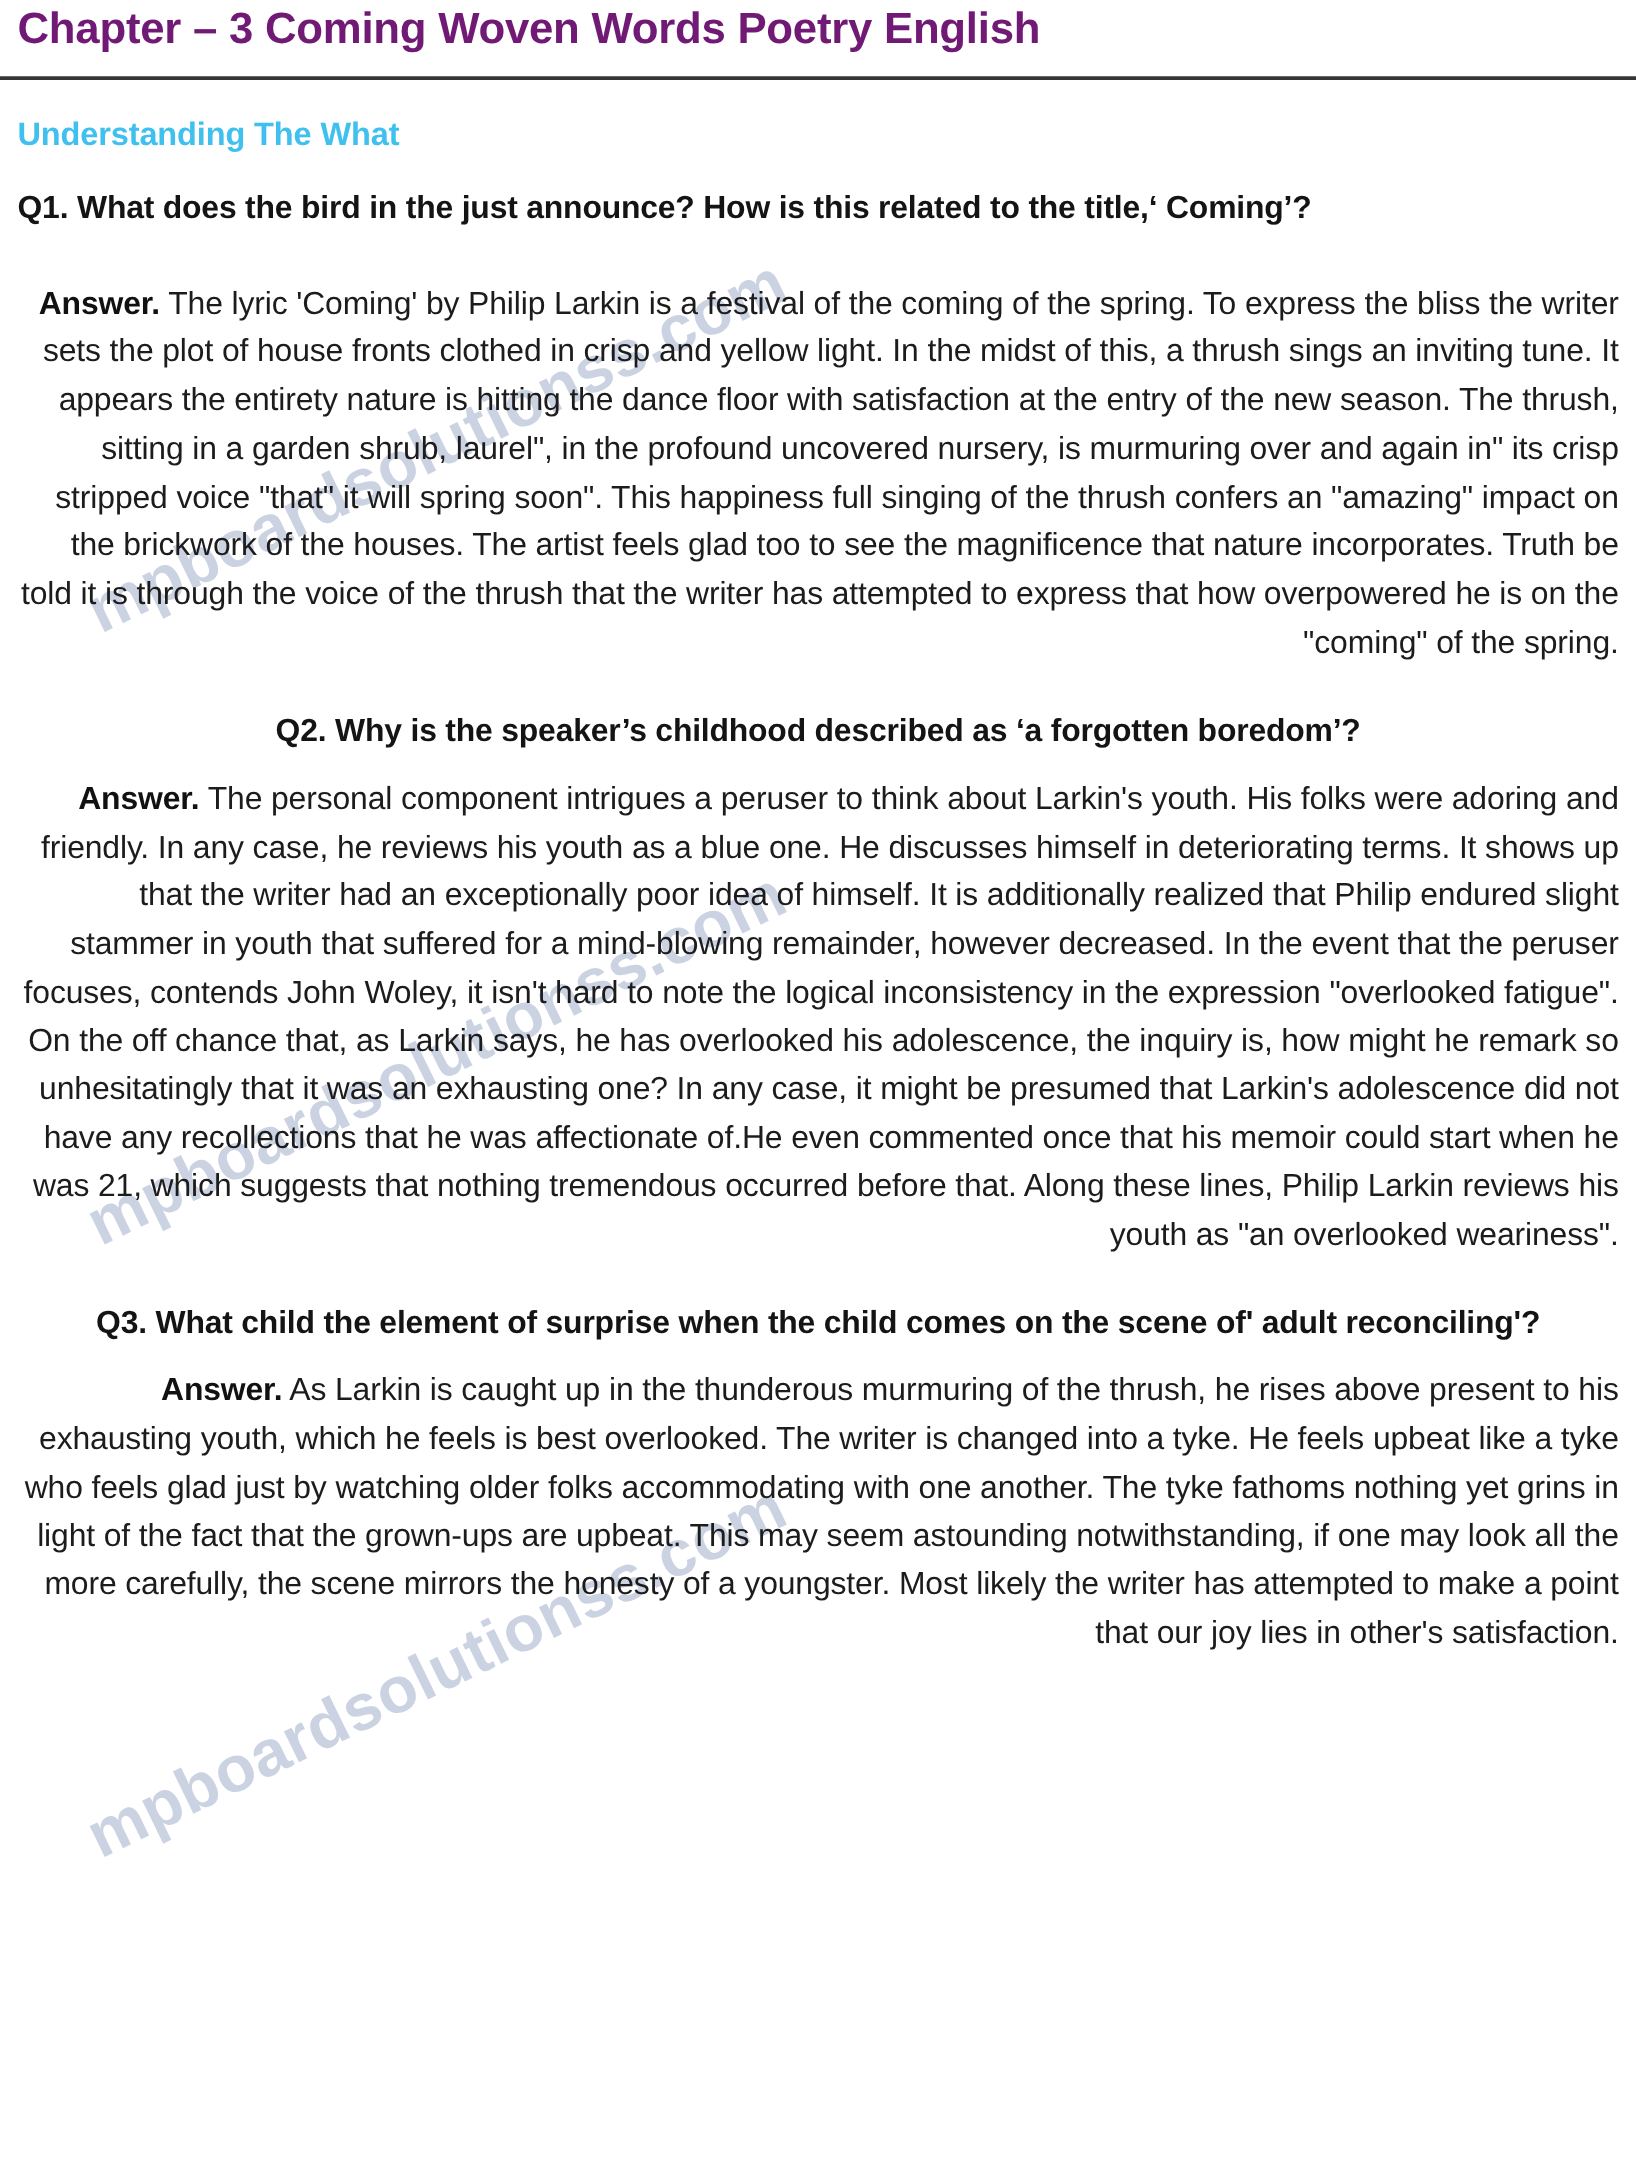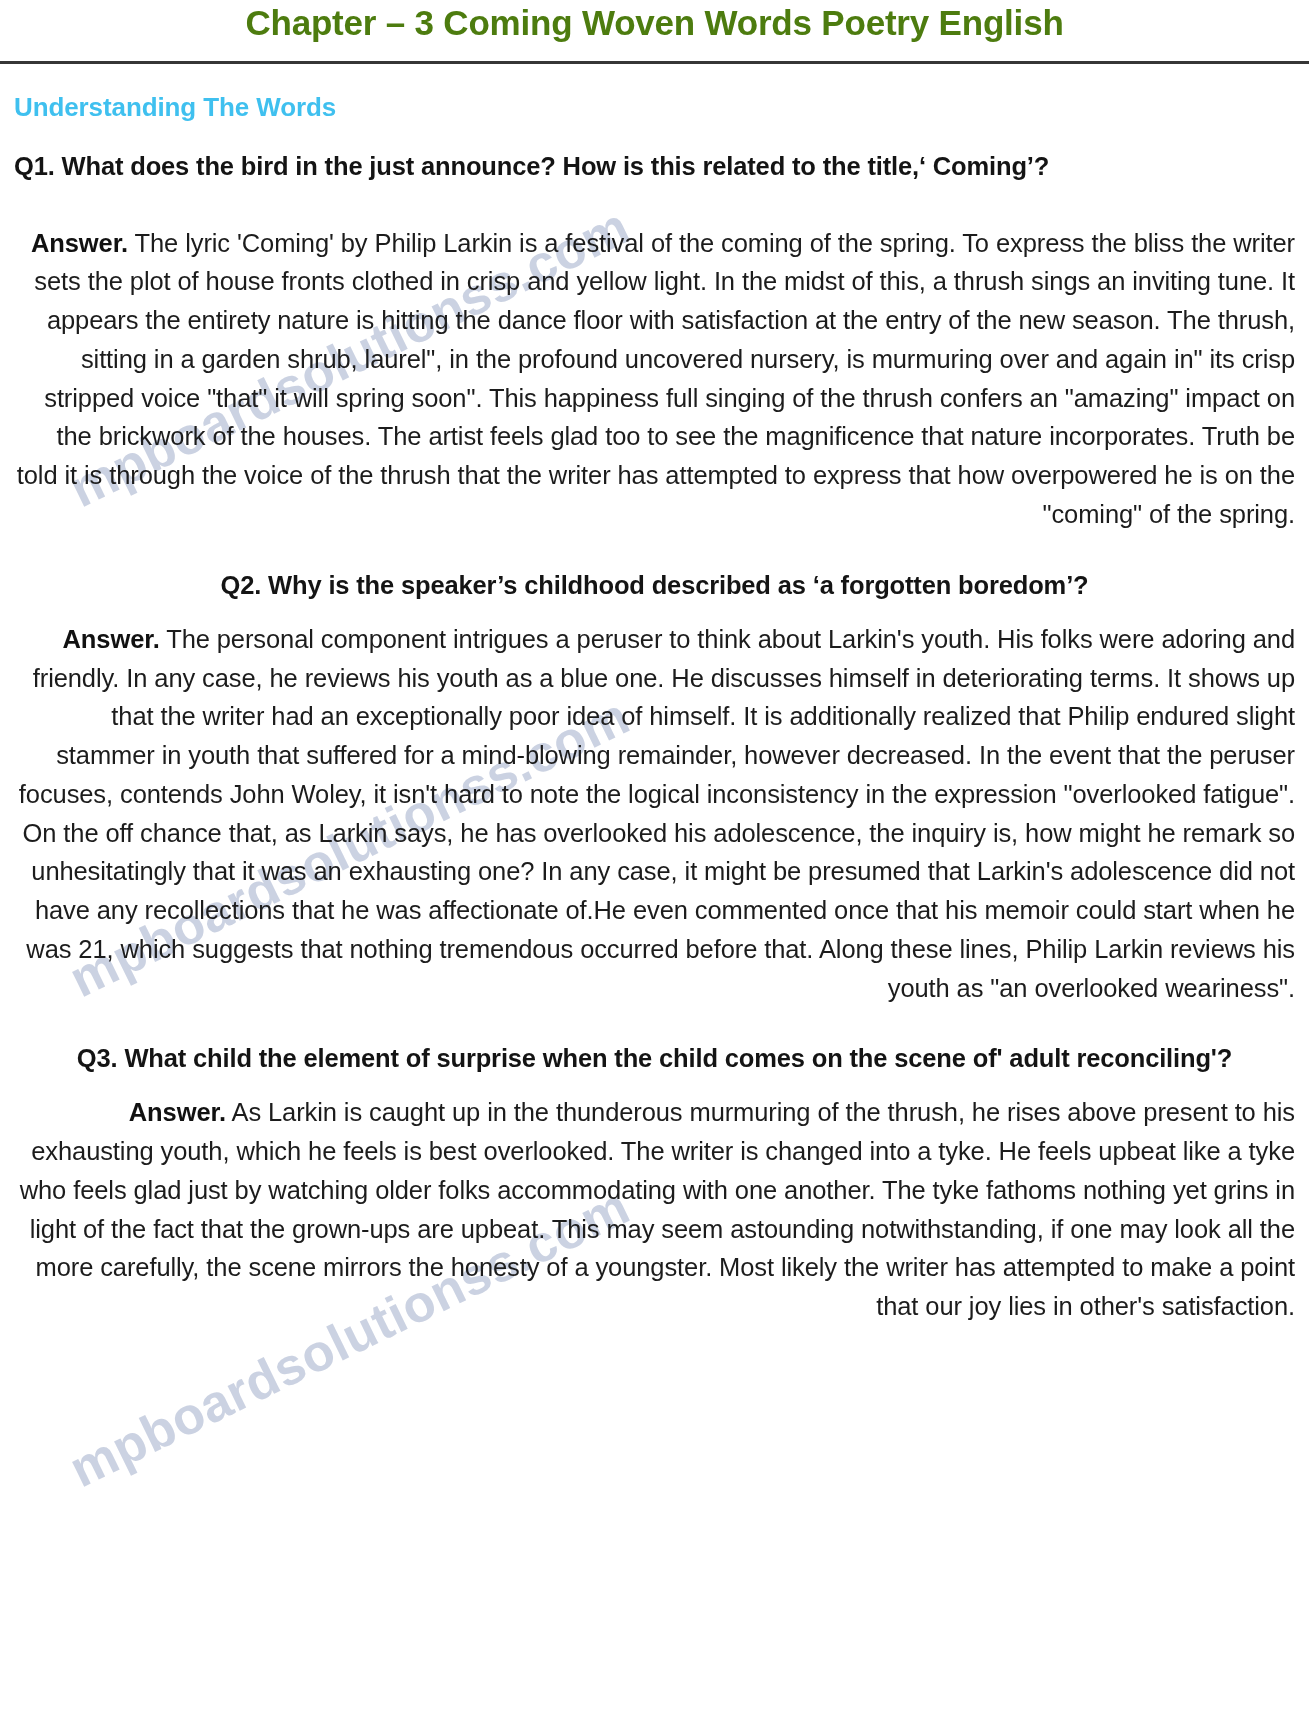--- a/index.html
+++ b/index.html
@@ -44,24 +44,23 @@
   .wm3 { left: 60px;  top: 1445px; transform: rotate(-26deg); }
 
   
   .content {
     position: relative;
     z-index: 1;
     padding: 0 14px;
   }
 
   .doc-title {
-    text-align: center;
     font-size: 35px;
     font-weight: 700;
-    color: #4d7c0f;
+    color: #701a75;
     letter-spacing: -0.2px;
     margin: 0;
     padding: 3px 0 18px 0;
     line-height: 1.15;
   }
 
   .divider {
     height: 0;
     border: none;
     border-top: 3px solid #363636;
@@ -115,21 +114,21 @@
     <div class="watermark wm2">mpboardsolutionss.com</div>
     <div class="watermark wm3">mpboardsolutionss.com</div>
   </div>
 
   <div class="content">
 
     <h1 class="doc-title">Chapter – 3 Coming Woven Words Poetry English</h1>
 
     <hr class="divider">
 
-    <h2 class="section-heading">Understanding The Words</h2>
+    <h2 class="section-heading">Understanding The What</h2>
 
     <p class="question">Q1. What does the bird in the just announce? How is this related to the title,‘ Coming’?</p>
     <p class="answer gap-large"><span class="lead">Answer.</span><span> The lyric 'Coming' by Philip Larkin is a festival of the coming of the spring. To express the bliss the writer sets the plot of house fronts clothed in crisp and yellow light. In the midst of this, a thrush sings an inviting tune. It appears the entirety nature is hitting the dance floor with satisfaction at the entry of the new season. The thrush, sitting in a garden shrub, laurel", in the profound uncovered nursery, is murmuring over and again in" its crisp stripped voice "that" it will spring soon". This happiness full singing of the thrush confers an "amazing" impact on the brickwork of the houses. The artist feels glad too to see the magnificence that nature incorporates. Truth be told it is through the voice of the thrush that the writer has attempted to express that how overpowered he is on the "coming" of the spring.</span></p>
 
     <p class="question q-tight">Q2. Why is the speaker’s childhood described as ‘a forgotten boredom’?</p>
     <p class="answer gap-small"><span class="lead">Answer.</span><span> The personal component intrigues a peruser to think about Larkin's youth. His folks were adoring and friendly. In any case, he reviews his youth as a blue one. He discusses himself in deteriorating terms. It shows up that the writer had an exceptionally poor idea of himself. It is additionally realized that Philip endured slight stammer in youth that suffered for a mind-blowing remainder, however decreased. In the event that the peruser focuses, contends John Woley, it isn't hard to note the logical inconsistency in the expression "overlooked fatigue". On the off chance that, as Larkin says, he has overlooked his adolescence, the inquiry is, how might he remark so unhesitatingly that it was an exhausting one? In any case, it might be presumed that Larkin's adolescence did not have any recollections that he was affectionate of.He even commented once that his memoir could start when he was 21, which suggests that nothing tremendous occurred before that. Along these lines, Philip Larkin reviews his youth as "an overlooked weariness".</span></p>
 
     <p class="question q-tight">Q3. What child the element of surprise when the child comes on the scene of' adult reconciling'?</p>
     <p class="answer gap-small"><span class="lead">Answer.</span><span> As Larkin is caught up in the thunderous murmuring of the thrush, he rises above present to his exhausting youth, which he feels is best overlooked. The writer is changed into a tyke. He feels upbeat like a tyke who feels glad just by watching older folks accommodating with one another. The tyke fathoms nothing yet grins in light of the fact that the grown-ups are upbeat. This may seem astounding notwithstanding, if one may look all the more carefully, the scene mirrors the honesty of a youngster. Most likely the writer has attempted to make a point that our joy lies in other's satisfaction.</span></p>
 

